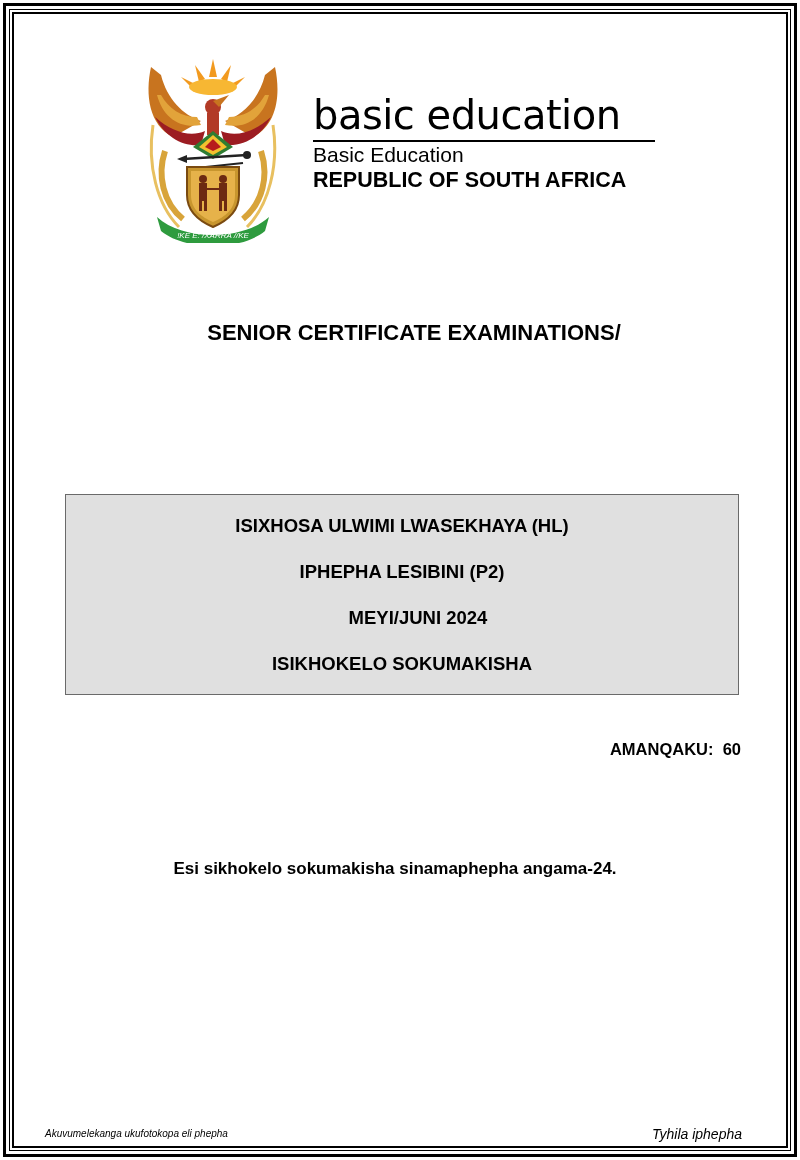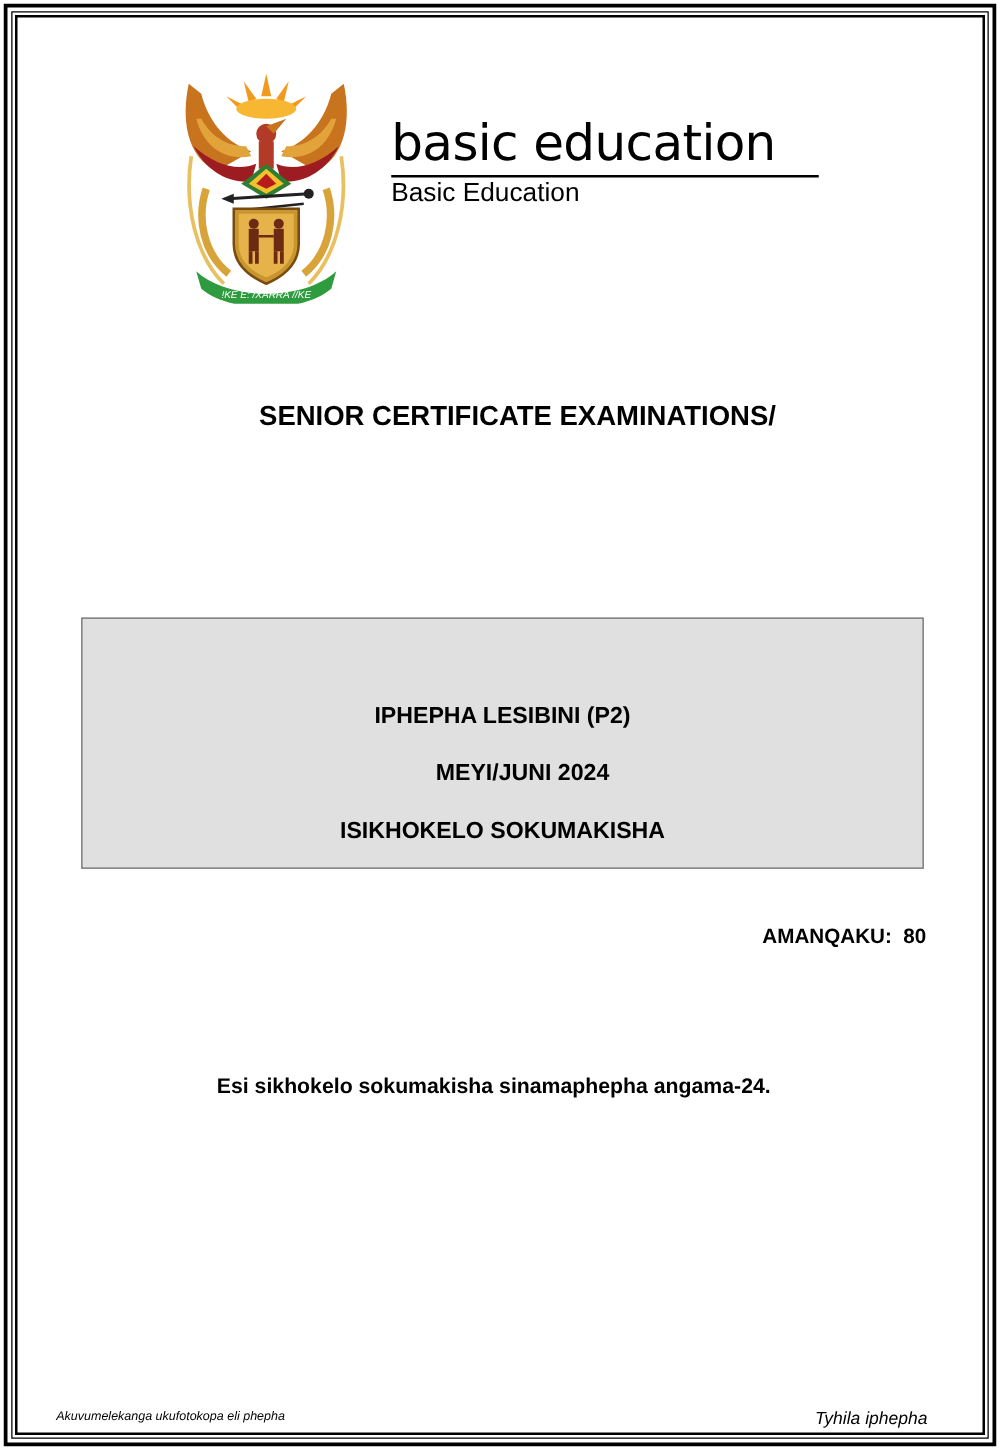--- a/index.html
+++ b/index.html
@@ -87,30 +87,32 @@
 
     <path d="M14,162 C40,186 100,186 126,162 L122,176 C98,196 42,196 18,176 Z" fill="#2e9b3e"></path>
     <text x="70" y="183" text-anchor="middle" font-family="'Liberation Sans', sans-serif" font-size="8" font-style="italic" fill="#ffffff">!KE E: /XARRA //KE</text>
   </svg>
 </div>
 
 <div class="brand">
   <div class="brand-title">basic education</div>
   <div class="brand-rule"></div>
   <div class="brand-line">Basic Education</div>
+  <div class="brand-line brand-country">REPUBLIC OF SOUTH AFRICA</div>
 </div>
 
 <div class="exam-heading">
   <div>SENIOR CERTIFICATE EXAMINATIONS/</div>
 </div>
 
 <div class="subject-box">
+  <div class="subject-line" style="top:20px;">ISIXHOSA ULWIMI LWASEKHAYA (HL)</div>
   <div class="subject-line" style="top:66px;">IPHEPHA LESIBINI (P2)</div>
   <div class="subject-line" style="top:112px;margin-left:32px;">MEYI/JUNI 2024</div>
   <div class="subject-line" style="top:158px;">ISIKHOKELO SOKUMAKISHA</div>
 </div>
 
-<div class="marks"><span>AMANQAKU:</span>  <span>80</span></div>
+<div class="marks"><span>AMANQAKU:</span>  <span>60</span></div>
 
 <div class="pages-note">Esi sikhokelo sokumakisha sinamaphepha angama-24.</div>
 
 <div class="footer-left">Akuvumelekanga ukufotokopa eli phepha</div>
 <div class="footer-right">Tyhila iphepha</div>
 
 </body></html>

